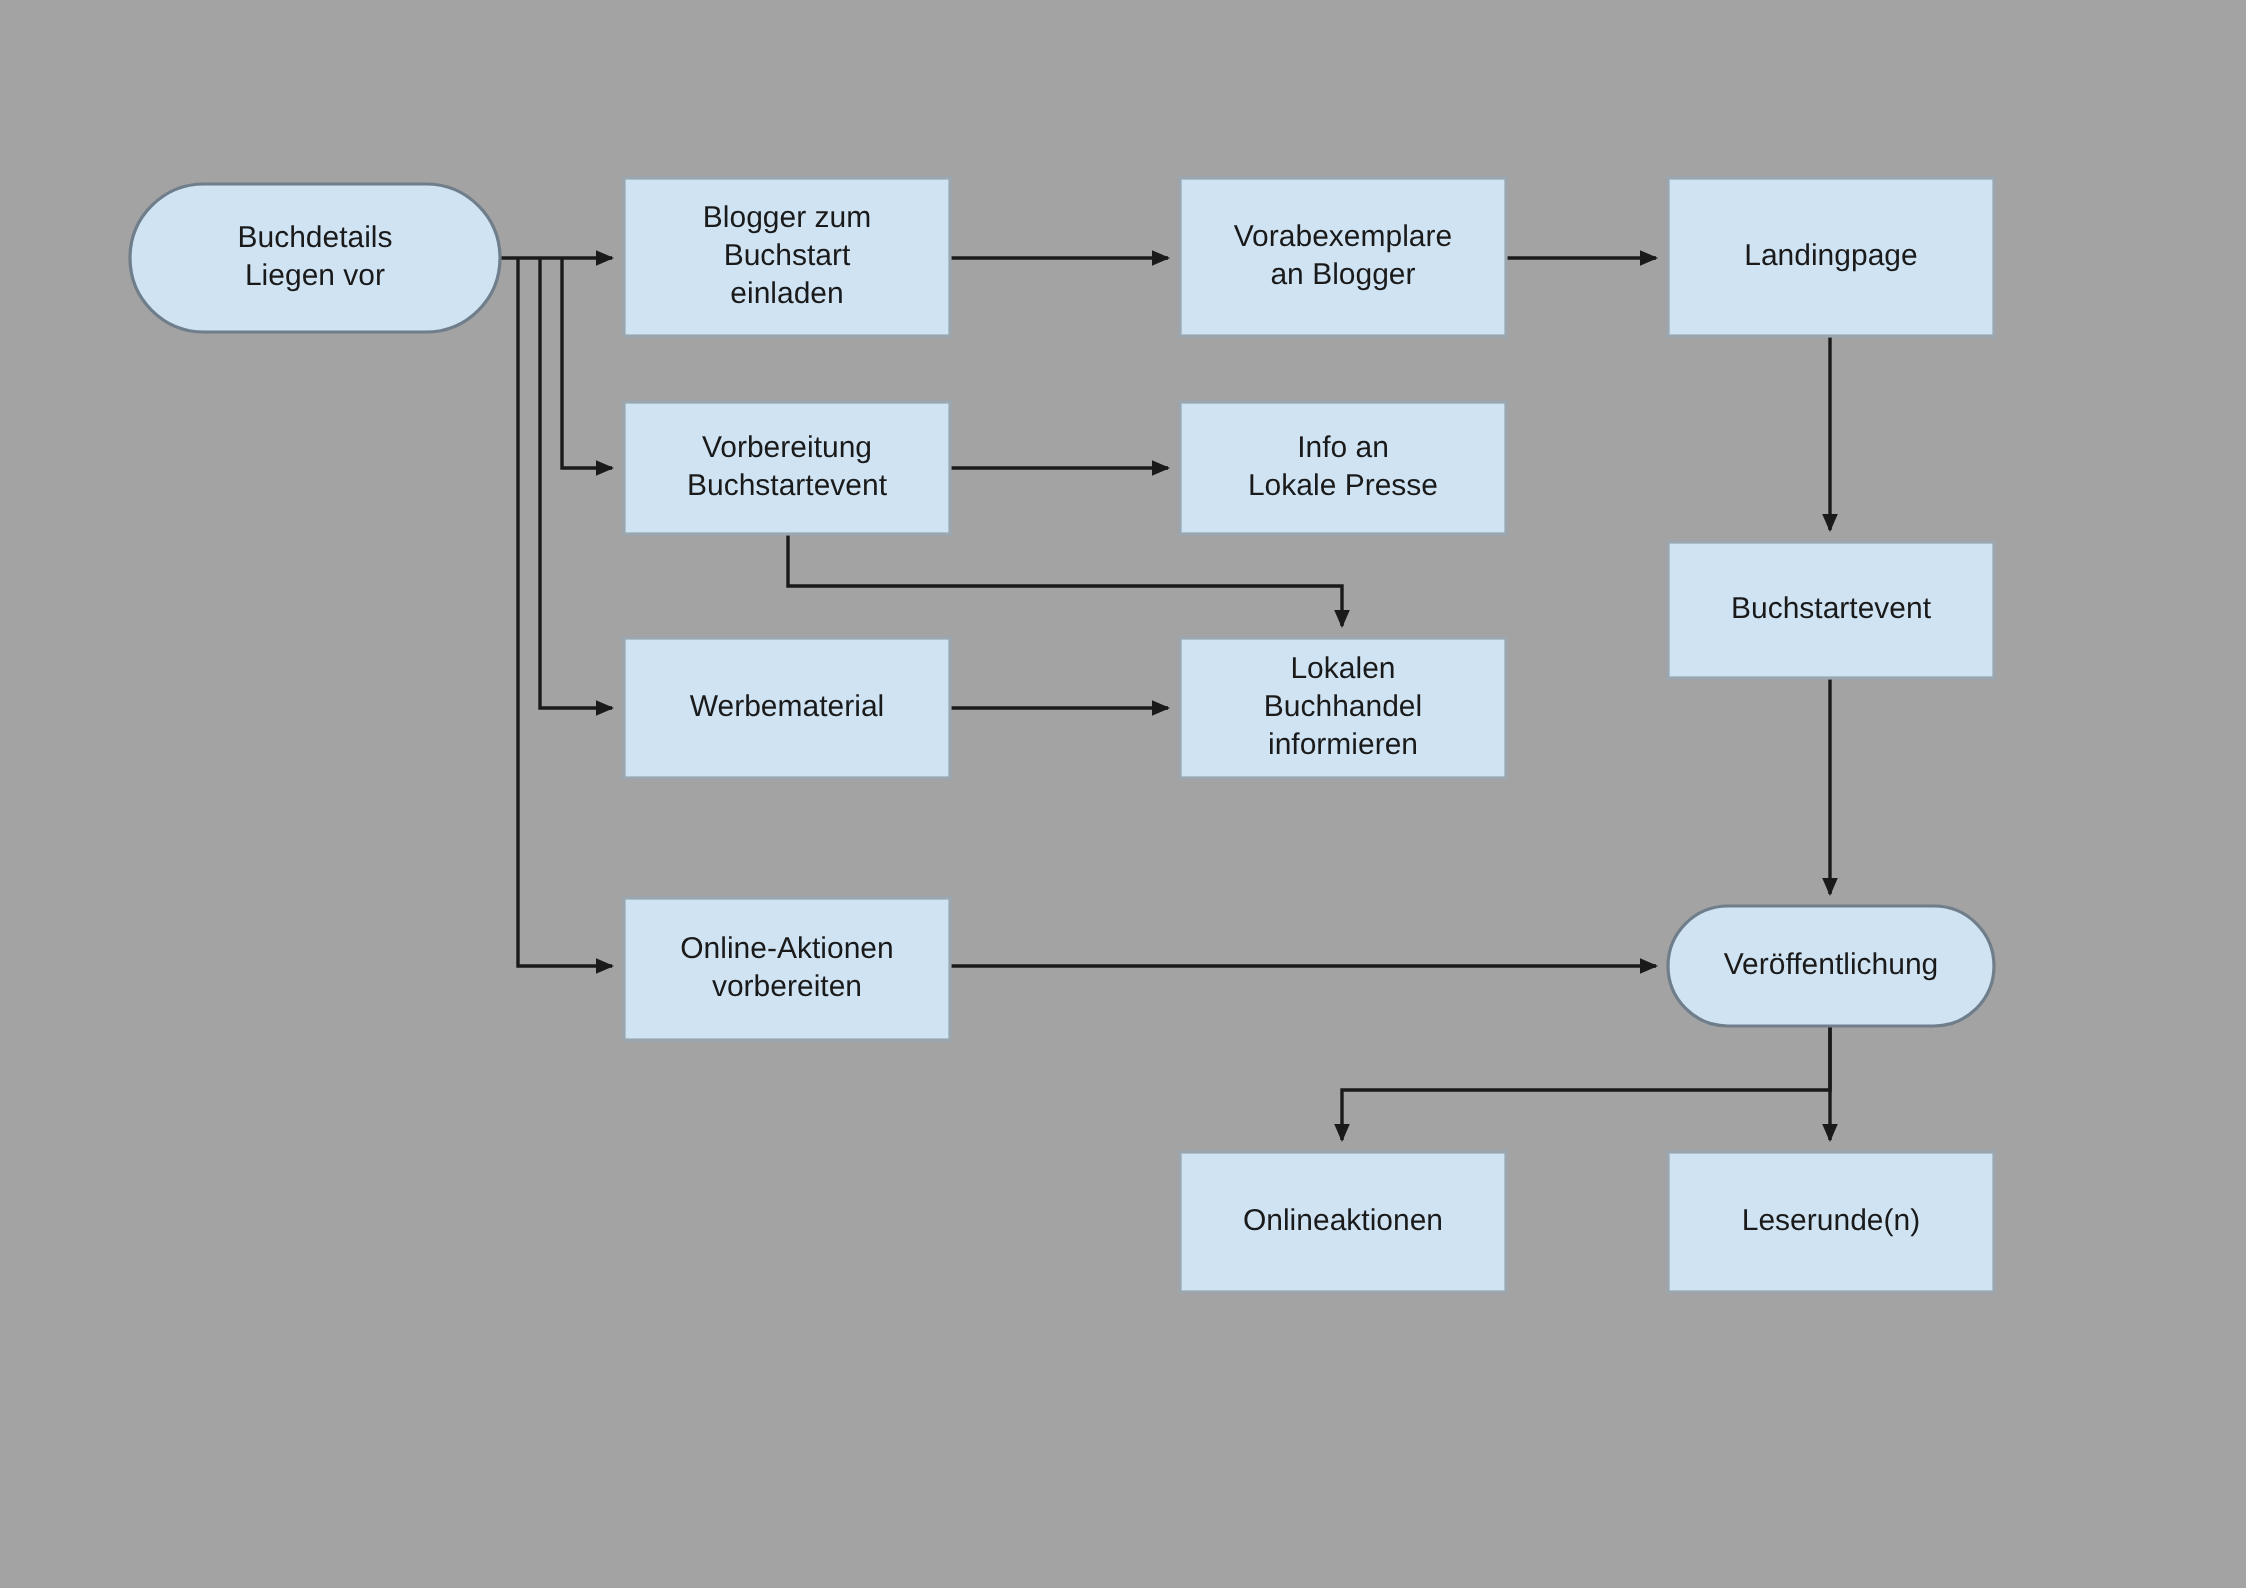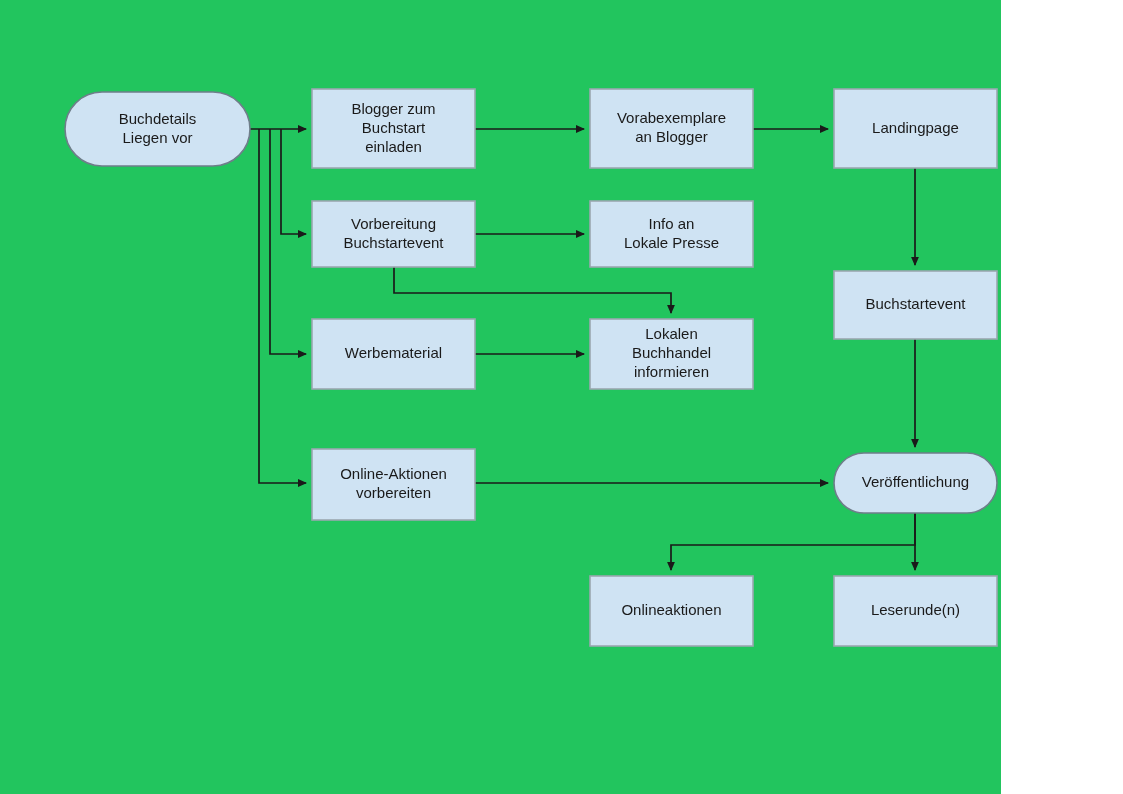--- a/index.html
+++ b/index.html
@@ -8,23 +8,23 @@
     background: #ffffff;
   }
   body {
     width: 1123px;
     height: 794px;
     overflow: hidden;
     font-family: "Liberation Sans", sans-serif;
   }
   #canvas {
     position: relative;
-    width: 1001px;
+    width: 1123px;
     height: 794px;
-    background: #22c55e;
+    background: #a3a3a3;
   }
   svg#flow {
     position: absolute;
     left: 0;
     top: 0;
     width: 1123px;
     height: 794px;
   }
   .node-rect {
     fill: #cfe3f3;

